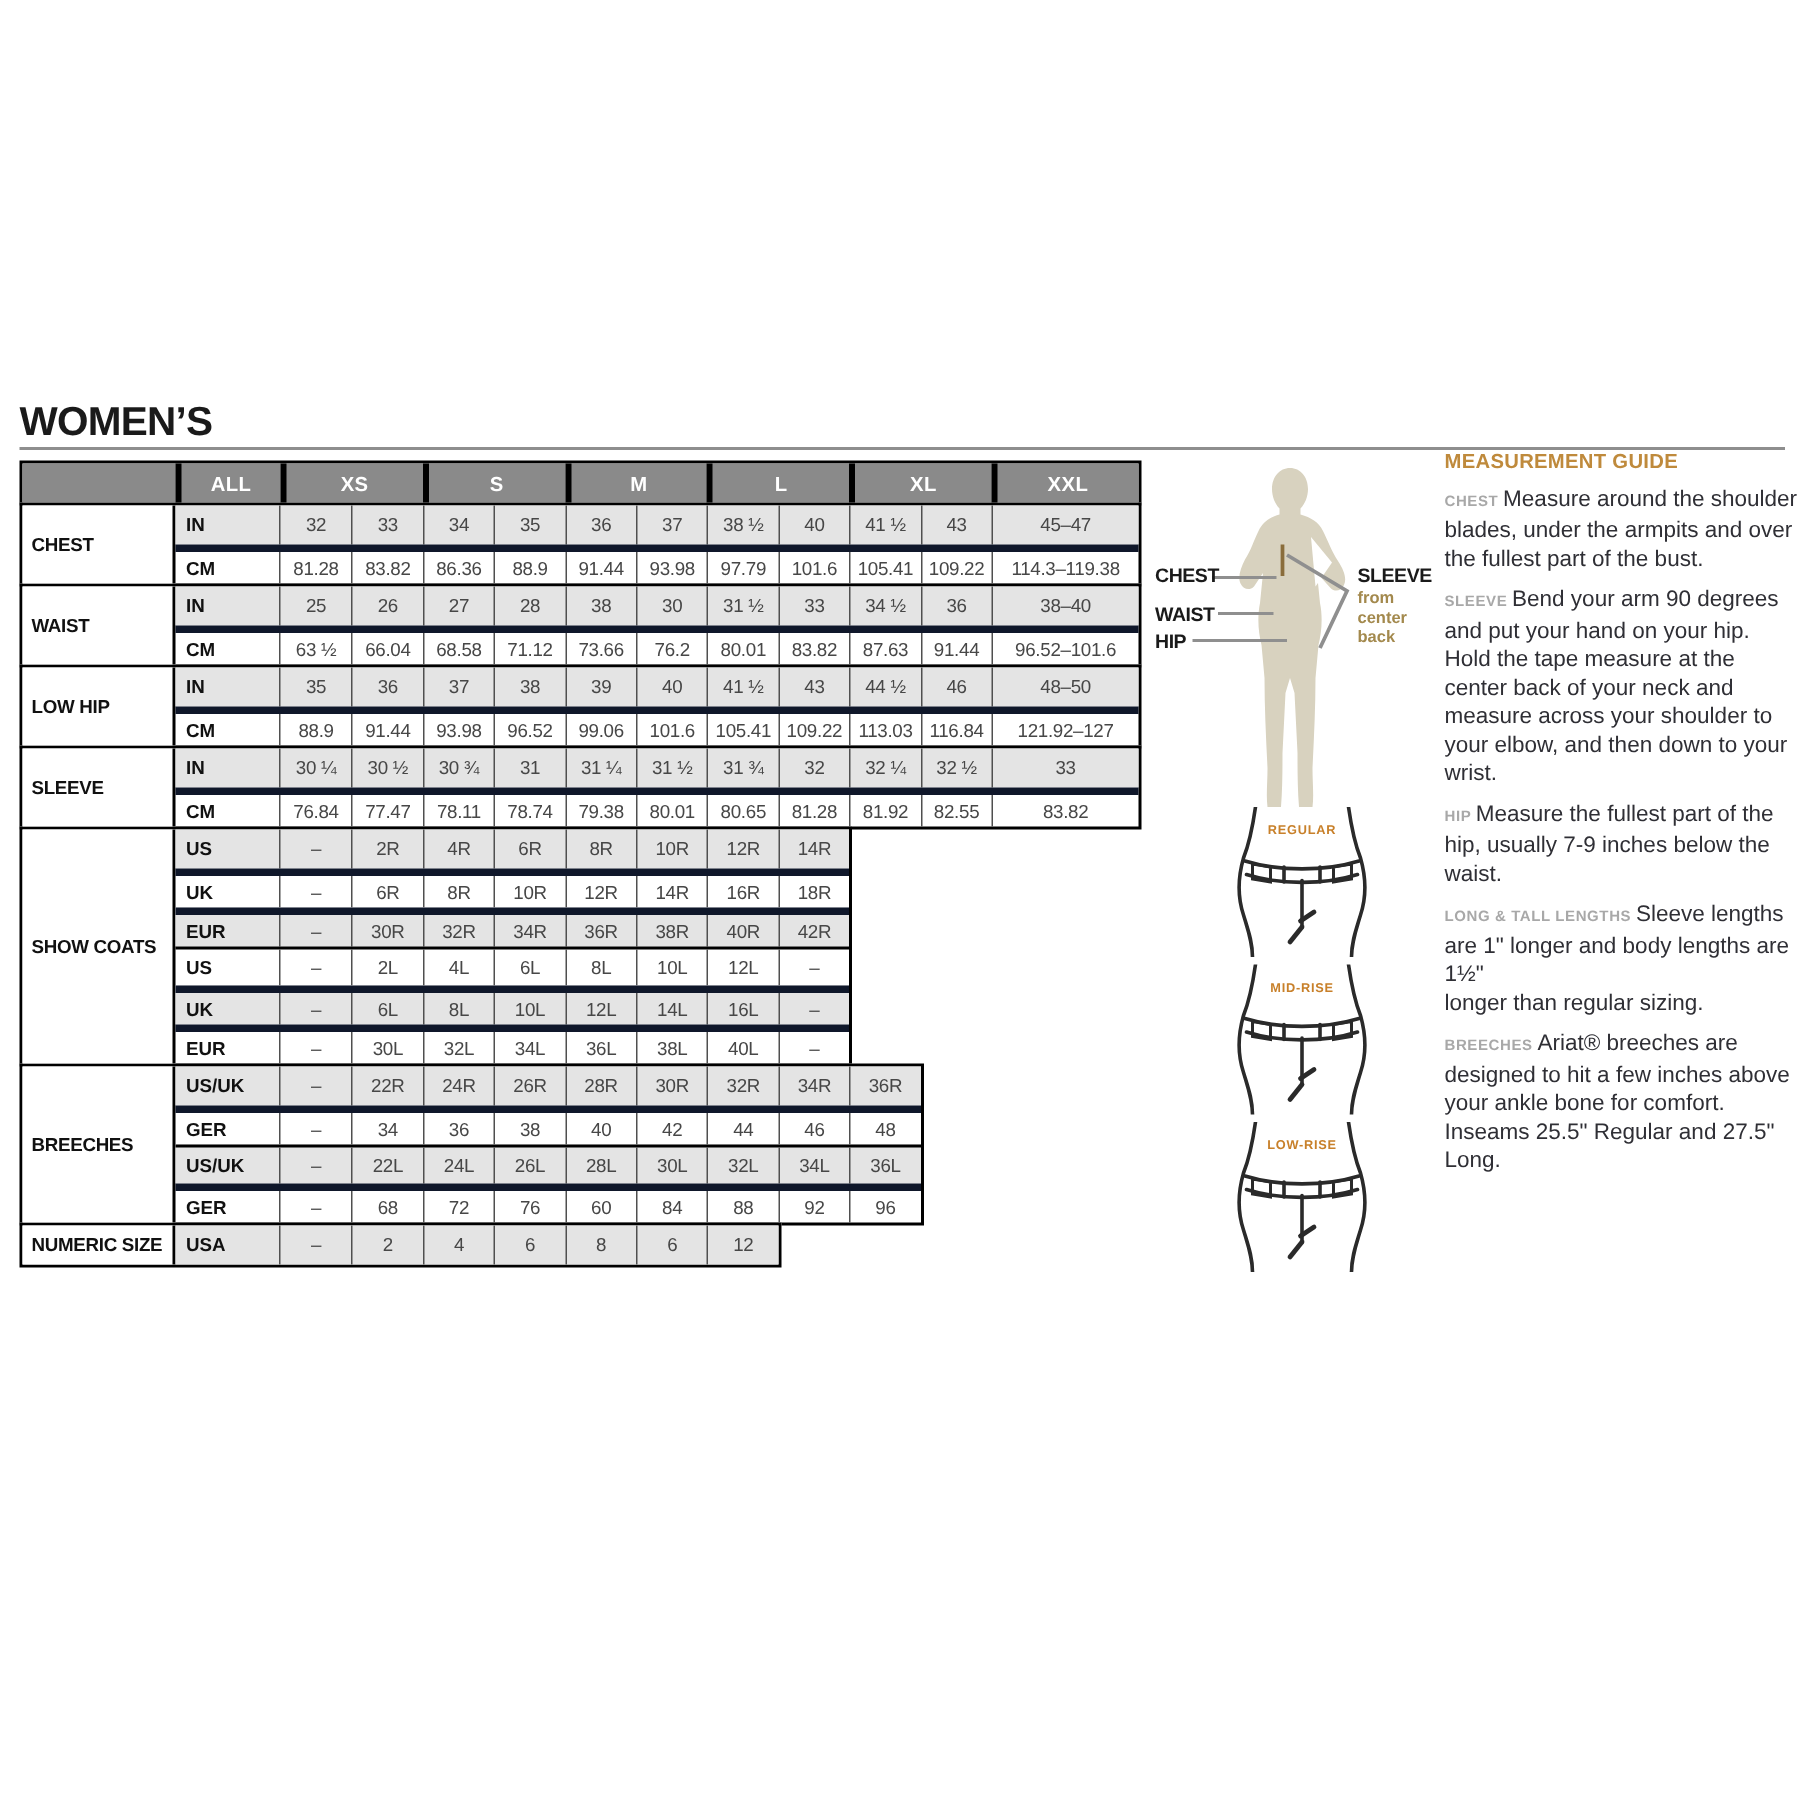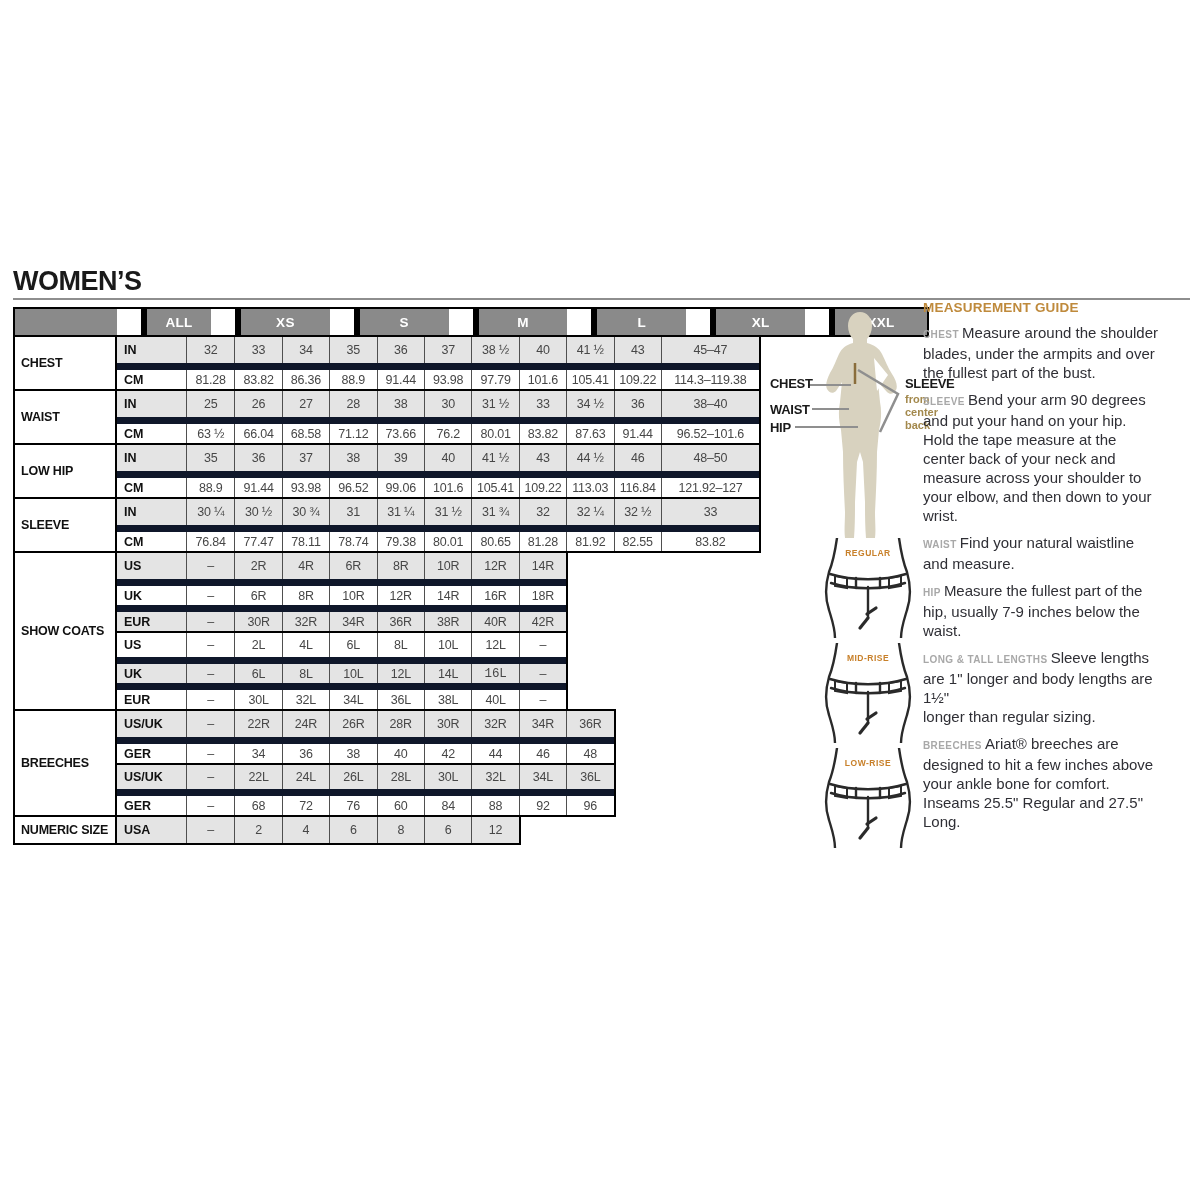--- a/index.html
+++ b/index.html
@@ -17,31 +17,31 @@
     position:absolute;left:13px;top:298px;width:1177px;height:2px;background:#8e8e8e;
   }
   
   #size-table{position:absolute;left:13px;top:307px;}
   .thead{display:flex;border:2px solid #000;background:#fff;}
   .hcell{
     box-sizing:border-box;height:26px;background:var(--header-gray,#8a8a8a);
     color:#fff;font-weight:bold;font-size:13.5px;display:flex;align-items:center;justify-content:center;
     letter-spacing:0.3px;
   }
-  .hcell + .hcell{border-left:6px solid #000000;margin-left:24px;}
+  .hcell + .hcell{border-left:4px solid #000000;}
   .tgroup{display:flex;border:2px solid #000;margin-top:-2px;background:#fff;width:fit-content;}
   .glabel-cell{
     box-sizing:border-box;width:102px;border-right:2px solid #000;background:#fff;
     display:flex;align-items:center;padding-left:6px;
     font-weight:bold;font-size:12.5px;color:#111;white-space:nowrap;letter-spacing:-0.2px;
   }
   .grows{display:flex;flex-direction:column;}
   .trow{display:flex;box-sizing:border-box;height:26px;}
   .trow.alt{background:var(--row-gray,#e4e4e4);}
-  .trow + .trow{border-top:7px solid #0f172a;}
+  .trow + .trow{border-top:5px solid #0f172a;}
   .trow.split{border-top:2px solid #000;}
   .subcell{
     box-sizing:border-box;width:70px;display:flex;align-items:center;padding-left:7px;
     font-weight:bold;font-size:12.5px;color:#111;border-right:1px solid #4f4f4f;
   }
   .dcell{
     box-sizing:border-box;display:flex;align-items:center;justify-content:center;
     font-size:12.5px;color:#474747;letter-spacing:-0.2px;white-space:nowrap;
   }
   .dcell + .dcell{border-left:1px solid #4f4f4f;}
@@ -59,21 +59,21 @@
     font-weight:bold;font-size:11px;line-height:1.2;color:#a3894d;white-space:pre-line;
   }
   
   #breeches-block{position:absolute;left:818px;top:538px;width:100px;height:325px;}
   .sketch-wrap{position:absolute;left:0;width:100px;height:100px;}
   .sketch-label{
     position:absolute;left:0;width:100px;text-align:center;
     font-weight:bold;font-size:8.5px;letter-spacing:0.5px;color:var(--sketch-orange,#c8802a);
   }
   
-  #guide{position:absolute;left:923px;top:300px;width:237px;}
+  #guide{position:absolute;left:963px;top:300px;width:237px;}
   #guide-heading{
     font-weight:bold;font-size:13.5px;letter-spacing:0.2px;color:var(--accent-orange,#bf8a3c);
     margin-bottom:8px;
   }
   .gsec{margin:0 0 8px 0;font-size:15px;line-height:19px;color:#2f2f35;}
   .gsec .glbl{
     font-weight:bold;font-size:10px;letter-spacing:0.4px;color:var(--label-gray,#a8a8a8);
   }
   .gsec .gtxt{white-space:pre-line;}
 </style>
@@ -274,21 +274,21 @@
           <div class="dcell" style="width: 47.4px;">–</div>
         </div>
         <div class="trow alt">
           <div class="subcell">UK</div>
           <div class="dcell" style="width: 47.4px;">–</div>
           <div class="dcell" style="width: 47.4px;">6L</div>
           <div class="dcell" style="width: 47.4px;">8L</div>
           <div class="dcell" style="width: 47.4px;">10L</div>
           <div class="dcell" style="width: 47.4px;">12L</div>
           <div class="dcell" style="width: 47.4px;">14L</div>
-          <div class="dcell" style="width: 47.4px; font-family: Liberation Mono, monospace;">16L</div>
+          <div class="dcell" style="width: 47.4px;">16L</div>
           <div class="dcell" style="width: 47.4px;">–</div>
         </div>
         <div class="trow">
           <div class="subcell">EUR</div>
           <div class="dcell" style="width: 47.4px;">–</div>
           <div class="dcell" style="width: 47.4px;">30L</div>
           <div class="dcell" style="width: 47.4px;">32L</div>
           <div class="dcell" style="width: 47.4px;">34L</div>
           <div class="dcell" style="width: 47.4px;">36L</div>
           <div class="dcell" style="width: 47.4px;">38L</div>
@@ -428,19 +428,18 @@
   <div class="sketch-label" style="top:10px">REGULAR</div>
   <div class="sketch-label" style="top:115px">MID-RISE</div>
   <div class="sketch-label" style="top:220px">LOW-RISE</div>
 </div>
 
 <div id="guide">
   <div id="guide-heading">MEASUREMENT GUIDE</div>
   <div id="guide-sections">
       <p class="gsec"><span class="glbl">CHEST </span><span class="gtxt">Measure around the shoulder blades, under the armpits and over the fullest part of the bust.</span></p>
       <p class="gsec"><span class="glbl">SLEEVE </span><span class="gtxt">Bend your arm 90 degrees and put your hand on your hip. Hold the tape measure at the center back of your neck and measure across your shoulder to your elbow, and then down to your wrist.</span></p>
-      <p class="gsec"><span class="glbl">WAIST </span><span class="gtxt">Find your natural waistline and measure.</span></p>
       <p class="gsec"><span class="glbl">HIP </span><span class="gtxt">Measure the fullest part of the hip, usually 7-9 inches below the waist.</span></p>
       <p class="gsec"><span class="glbl">LONG &amp; TALL LENGTHS </span><span class="gtxt">Sleeve lengths are 1" longer and body lengths are 1½"
 longer than regular sizing.</span></p>
       <p class="gsec"><span class="glbl">BREECHES </span><span class="gtxt">Ariat® breeches are designed to hit a few inches above your ankle bone for comfort. Inseams 25.5" Regular and 27.5" Long.</span></p>
     </div>
 </div>
 
 </body></html>

